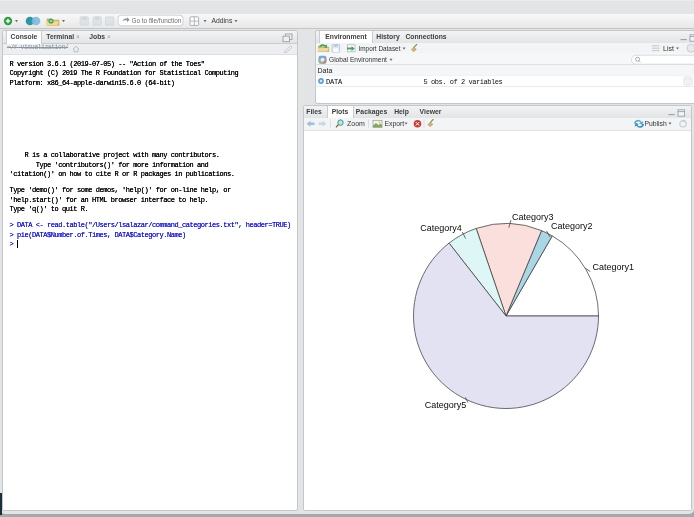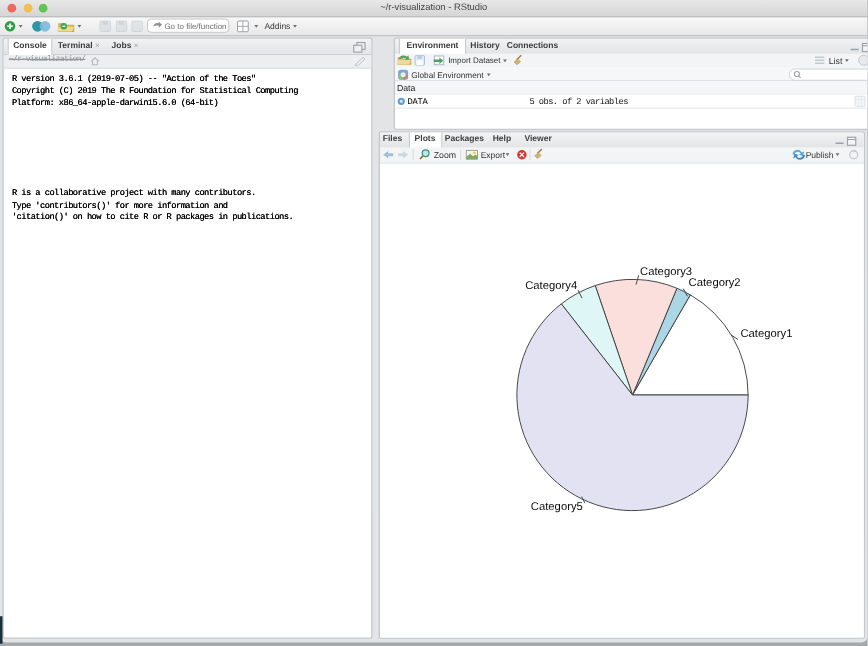--- a/index.html
+++ b/index.html
@@ -15,26 +15,20 @@
   .tab.active{background:#fff;border-left:1px solid #c9cdd0;border-right:1px solid #c9cdd0;height:13px;}
   .tab .x{color:#9aa0a5;font-weight:normal;font-size:6.5px;}
   .ptool{position:absolute;left:0;right:0;background:#f3f4f5;border-bottom:1px solid #dfe2e4;}
   mono,.mono{font-family:"Liberation Mono",monospace;}
 </style>
 </head>
 <body>
 <div style="position:absolute;left:0;top:493px;width:2px;height:22px;background:#16303d;z-index:5;"></div>
 <div class="win">
 
-  <div class="titlebar">
-    <div class="tl" style="left:6.3px;background:#ec6a5e;"></div>
-    <div class="tl" style="left:18.7px;background:#f5bf4f;"></div>
-    <div class="tl" style="left:31.2px;background:#61c454;"></div>
-    <div class="title">~/r-visualization - RStudio</div>
-  </div>
 
   <div class="toolbar" id="maintb">
     <svg width="694" height="14" style="position:absolute;left:0;top:0;" viewBox="0 0 694 14">
 
       <circle cx="8" cy="7" r="4.2" fill="#2e9e44"></circle>
       <rect x="5.8" y="6.3" width="4.4" height="1.4" fill="#fff"></rect>
       <rect x="7.3" y="4.8" width="1.4" height="4.4" fill="#fff"></rect>
       <path d="M15 6 l3 0 l-1.5 2.2 z" fill="#6d6d6d"></path>
 
       <circle cx="30" cy="7" r="4.3" fill="#2d96a5"></circle>
@@ -83,23 +77,29 @@
       <rect x="3.5" y="1" width="6.5" height="5.5" fill="#eef0f2" stroke="#9aa1a7" stroke-width="0.9"></rect>
       <rect x="1" y="3.2" width="6.5" height="5.5" fill="#eef0f2" stroke="#9aa1a7" stroke-width="0.9"></rect>
     </svg>
     <svg width="10" height="8" viewBox="0 0 10 8" style="position:absolute;right:4px;top:14.5px;">
       <path d="M1.5 6.5 L7.5 0.8 L9 2.2 L3 7.8 Z M1.5 6.5 L1.2 7.9 L3 7.8" fill="none" stroke="#c0c5ca" stroke-width="0.8"></path>
     </svg>
     <div id="consoleText" style="position:absolute;left:6.5px;top:0;width:287px;font-family:'Liberation Mono',monospace;font-size:7px;line-height:9.5px;letter-spacing:-0.45px;color:#000;white-space:pre;text-shadow:0 0 0.35px;">
       <div style="position:absolute;top:29.35px;">R version 3.6.1 (2019-07-05) -- "Action of the Toes"
 Copyright (C) 2019 The R Foundation for Statistical Computing
 Platform: x86_64-apple-darwin15.6.0 (64-bit)</div>
-      <div style="position:absolute;top:120.5px;">R is a collaborative project with many contributors.
+      <div style="position:absolute;top:120.5px;text-align:center;">R is a collaborative project with many contributors.
 Type 'contributors()' for more information and
 'citation()' on how to cite R or R packages in publications.</div>
+      <div style="position:absolute;top:155.85px;">Type 'demo()' for some demos, 'help()' for on-line help, or
+'help.start()' for an HTML browser interface to help.
+Type 'q()' to quit R.</div>
+      <div style="position:absolute;top:190.75px;color:#1f1cc8;">&gt; DATA &lt;- read.table("/Users/lsalazar/command_categories.txt", header=TRUE)
+&gt; pie(DATA$Number.of.Times, DATA$Category.Name)
+&gt; <span style="display:inline-block;width:1.2px;height:7.5px;background:#000;vertical-align:-1.5px;"></span></div>
     </div>
   </div>
 
   <div class="panel" id="envPanel" style="left:315px;top:29.5px;width:387px;height:72px;">
     <div class="tabbar">
       <div class="tab active" style="left:3px;width:52px;">Environment</div>
       <div class="tab" style="left:57px;width:30px;">History</div>
       <div class="tab" style="left:86px;width:48px;">Connections</div>
     </div>
     <div class="ptool" id="envtool1" style="top:12px;height:10.5px;"></div>

